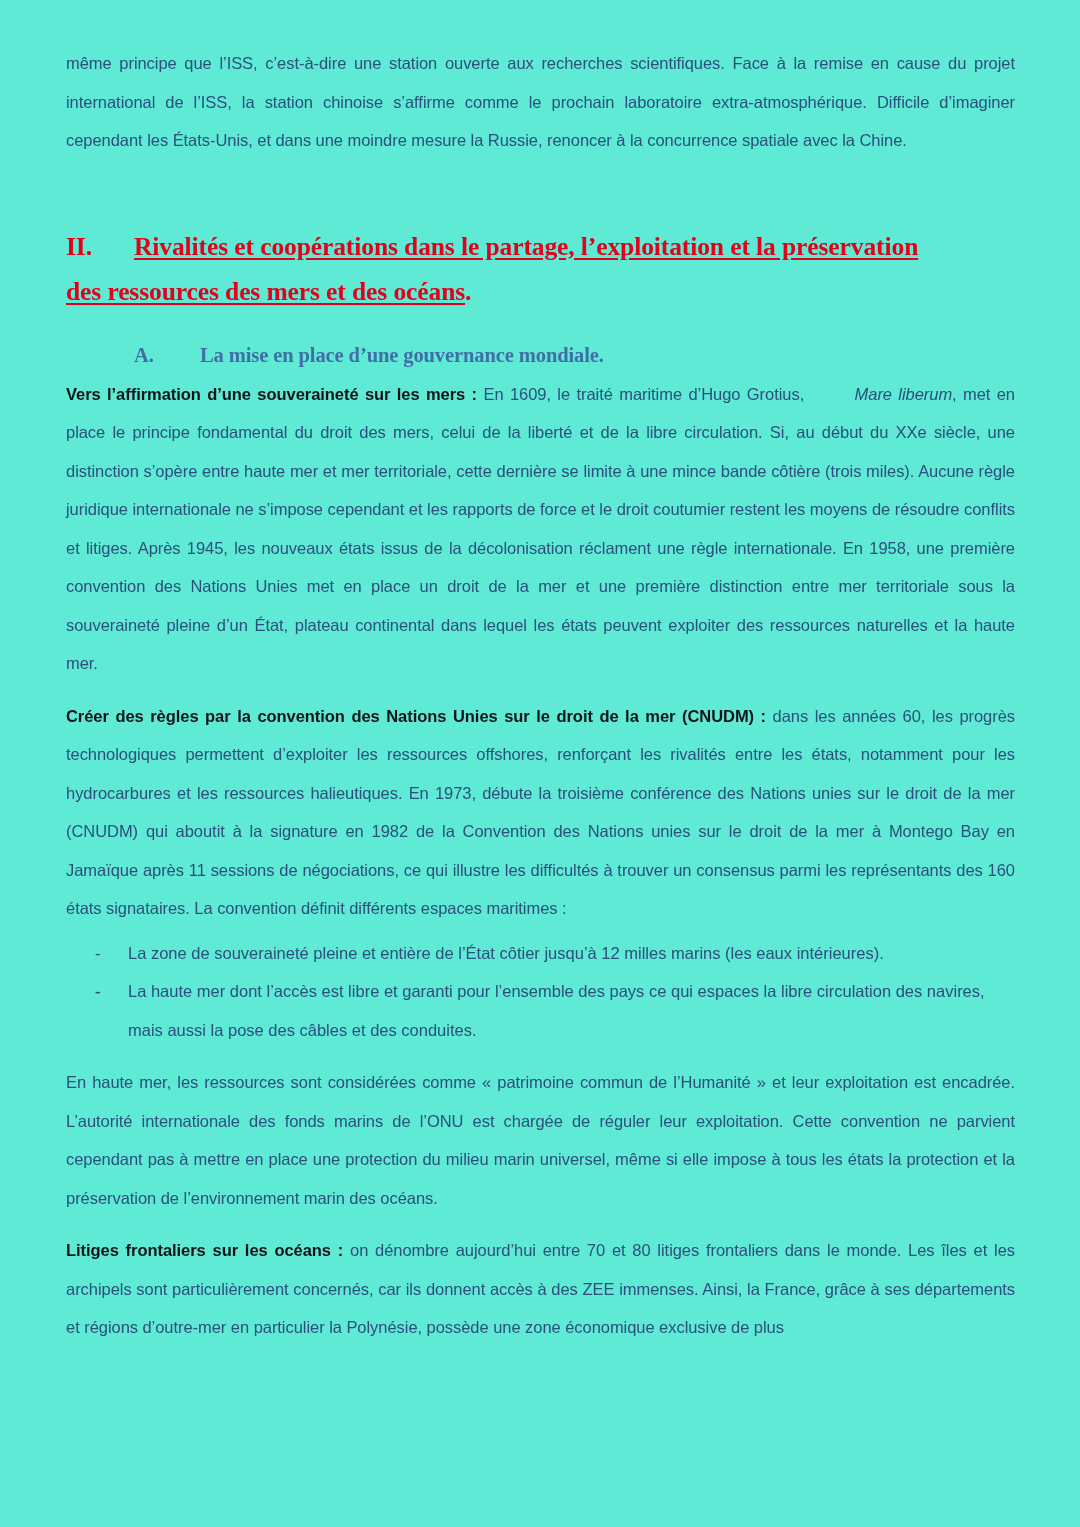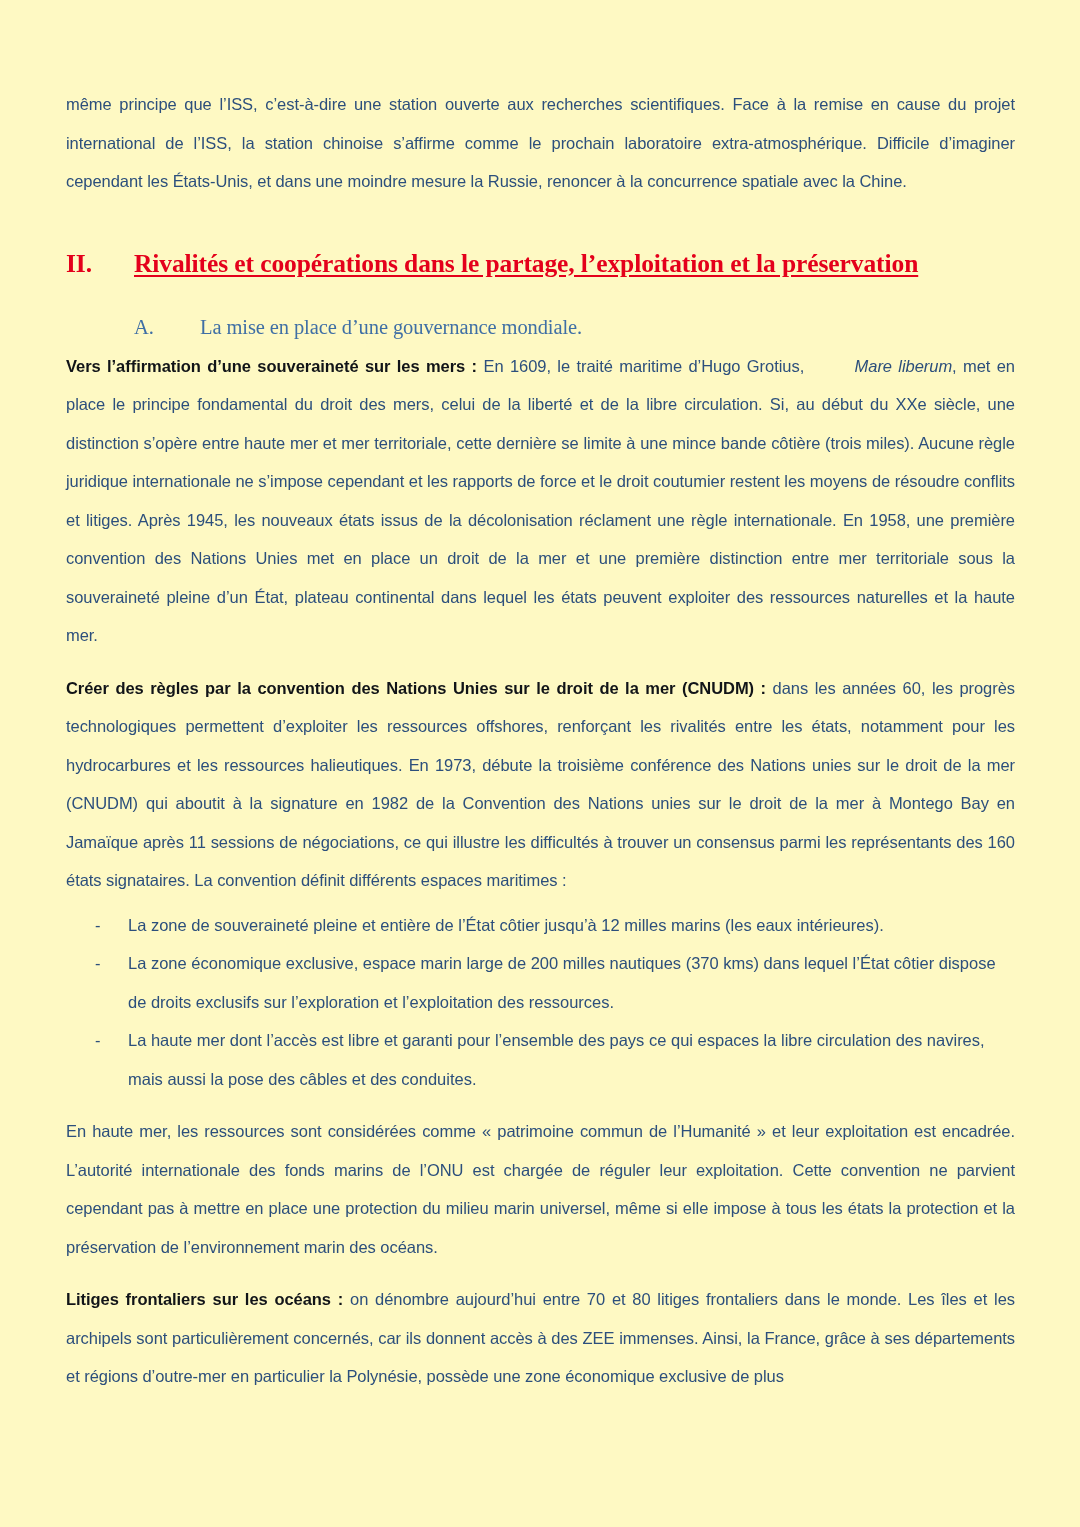--- a/index.html
+++ b/index.html
@@ -11,23 +11,23 @@
   body {
     width: 1080px;
     height: 1527px;
     overflow: hidden;
     font-family: "Liberation Sans", sans-serif;
   }
   .page {
     position: relative;
     width: 1080px;
     height: 1527px;
-    background: #fef9c3;
+    background: #5eead4;
     box-sizing: border-box;
-    padding: 85px 65px 0 66px;
+    padding: 44px 65px 0 66px;
   }
   .body-text {
     color: #2c4f7c;
     font-family: "Liberation Sans", sans-serif;
     font-size: 16.5px;
     line-height: 38.5px;
     text-align: justify;
     text-justify: inter-word;
     margin: 0;
     letter-spacing: -0.05px;
@@ -53,40 +53,41 @@
     font-family: "Liberation Serif", serif;
     font-size: 25.5px;
     font-weight: bold;
     line-height: 45px;
     letter-spacing: -0.1px;
   }
   .h2-roman .num {
     text-decoration: none;
     display: inline-block;
     width: 68px;
+    margin-top: 24px;
   }
   .h2-roman .ttl {
     text-decoration: underline;
     text-underline-offset: 3px;
   }
   .h2-roman .dot {
     text-decoration: none;
   }
   .h2-roman .indent-line {
     display: block;
   }
 
   
   .h3-letter {
     margin: 0;
     padding: 0 0 0 68px;
     color: #3f6fa5;
     font-family: "Liberation Serif", serif;
     font-size: 20.5px;
-    font-weight: normal;
+    font-weight: bold;
     line-height: 39px;
     letter-spacing: -0.1px;
   }
   .h3-letter .ltr {
     display: inline-block;
     width: 66px;
   }
 
   ul.dash-list {
     list-style: none;
@@ -116,39 +117,40 @@
 <body>
 
 <div class="page">
 
   <p class="body-text para">même principe que l’ISS, c’est-à-dire une station ouverte aux recherches scientifiques. Face à la remise en cause du projet international de l’ISS, la station chinoise s’affirme comme le prochain laboratoire extra-atmosphérique. Difficile d’imaginer cependant les États-Unis, et dans une moindre mesure la Russie, renoncer à la concurrence spatiale avec la Chine.</p>
 
   <div class="spacer-lg"></div>
 
   <h2 class="h2-roman">
     <span class="num">II.</span><span class="ttl">Rivalités et coopérations dans le partage, l’exploitation et la préservation</span>
+    <span class="indent-line"><span class="ttl">des ressources des mers et des océans</span><span class="dot">.</span></span>
   </h2>
 
   <div class="spacer-md"></div>
 
   <h3 class="h3-letter">
     <span class="ltr">A.</span><span>La mise en place d’une gouvernance mondiale.</span>
   </h3>
 
   <p class="body-text para"><span class="lead-in">Vers l’affirmation d’une souveraineté sur les mers :</span><span> En 1609, le traité maritime d’Hugo Grotius, </span><em class="ital">Mare liberum</em><span>, met en place le principe fondamental du droit des mers, celui de la liberté et de la libre circulation. Si, au début du XXe siècle, une distinction s’opère entre haute mer et mer territoriale, cette dernière se limite à une mince bande côtière (trois miles). Aucune règle juridique internationale ne s’impose cependant et les rapports de force et le droit coutumier restent les moyens de résoudre conflits et litiges. Après 1945, les nouveaux états issus de la décolonisation réclament une règle internationale. En 1958, une première convention des Nations Unies met en place un droit de la mer et une première distinction entre mer territoriale sous la souveraineté pleine d’un État, plateau continental dans lequel les états peuvent exploiter des ressources naturelles et la haute mer.</span></p>
 
   <div class="spacer-sm"></div>
 
   <p class="body-text para"><span class="lead-in">Créer des règles par la convention des Nations Unies sur le droit de la mer (CNUDM) :</span><span> dans les années 60, les progrès technologiques permettent d’exploiter les ressources offshores, renforçant les rivalités entre les états, notamment pour les hydrocarbures et les ressources halieutiques. En 1973, débute la troisième conférence des Nations unies sur le droit de la mer (CNUDM) qui aboutit à la signature en 1982 de la Convention des Nations unies sur le droit de la mer à Montego Bay en Jamaïque après 11 sessions de négociations, ce qui illustre les difficultés à trouver un consensus parmi les représentants des 160 états signataires. La convention définit différents espaces maritimes :</span></p>
 
   <div class="spacer-xs"></div>
 
   <ul class="dash-list">
     <li><span class="dash">-</span><span>La zone de souveraineté pleine et entière de l’État côtier jusqu’à 12 milles marins (les eaux intérieures).</span></li>
-    <li><span class="dash">-</span><span>La zone économique exclusive, espace marin large de 200 milles nautiques (370 kms) dans lequel l’État côtier dispose de droits exclusifs sur l’exploration et l’exploitation des ressources.</span></li>
+    <li><span class="dash">-</span></li>
     <li><span class="dash">-</span><span>La haute mer dont l’accès est libre et garanti pour l’ensemble des pays ce qui espaces la libre circulation des navires, mais aussi la pose des câbles et des conduites.</span></li>
   </ul>
 
   <div class="spacer-sm"></div>
 
   <p class="body-text para">En haute mer, les ressources sont considérées comme « patrimoine commun de l’Humanité » et leur exploitation est encadrée. L’autorité internationale des fonds marins de l’ONU est chargée de réguler leur exploitation. Cette convention ne parvient cependant pas à mettre en place une protection du milieu marin universel, même si elle impose à tous les états la protection et la préservation de l’environnement marin des océans.</p>
 
   <div class="spacer-sm"></div>
 
 

